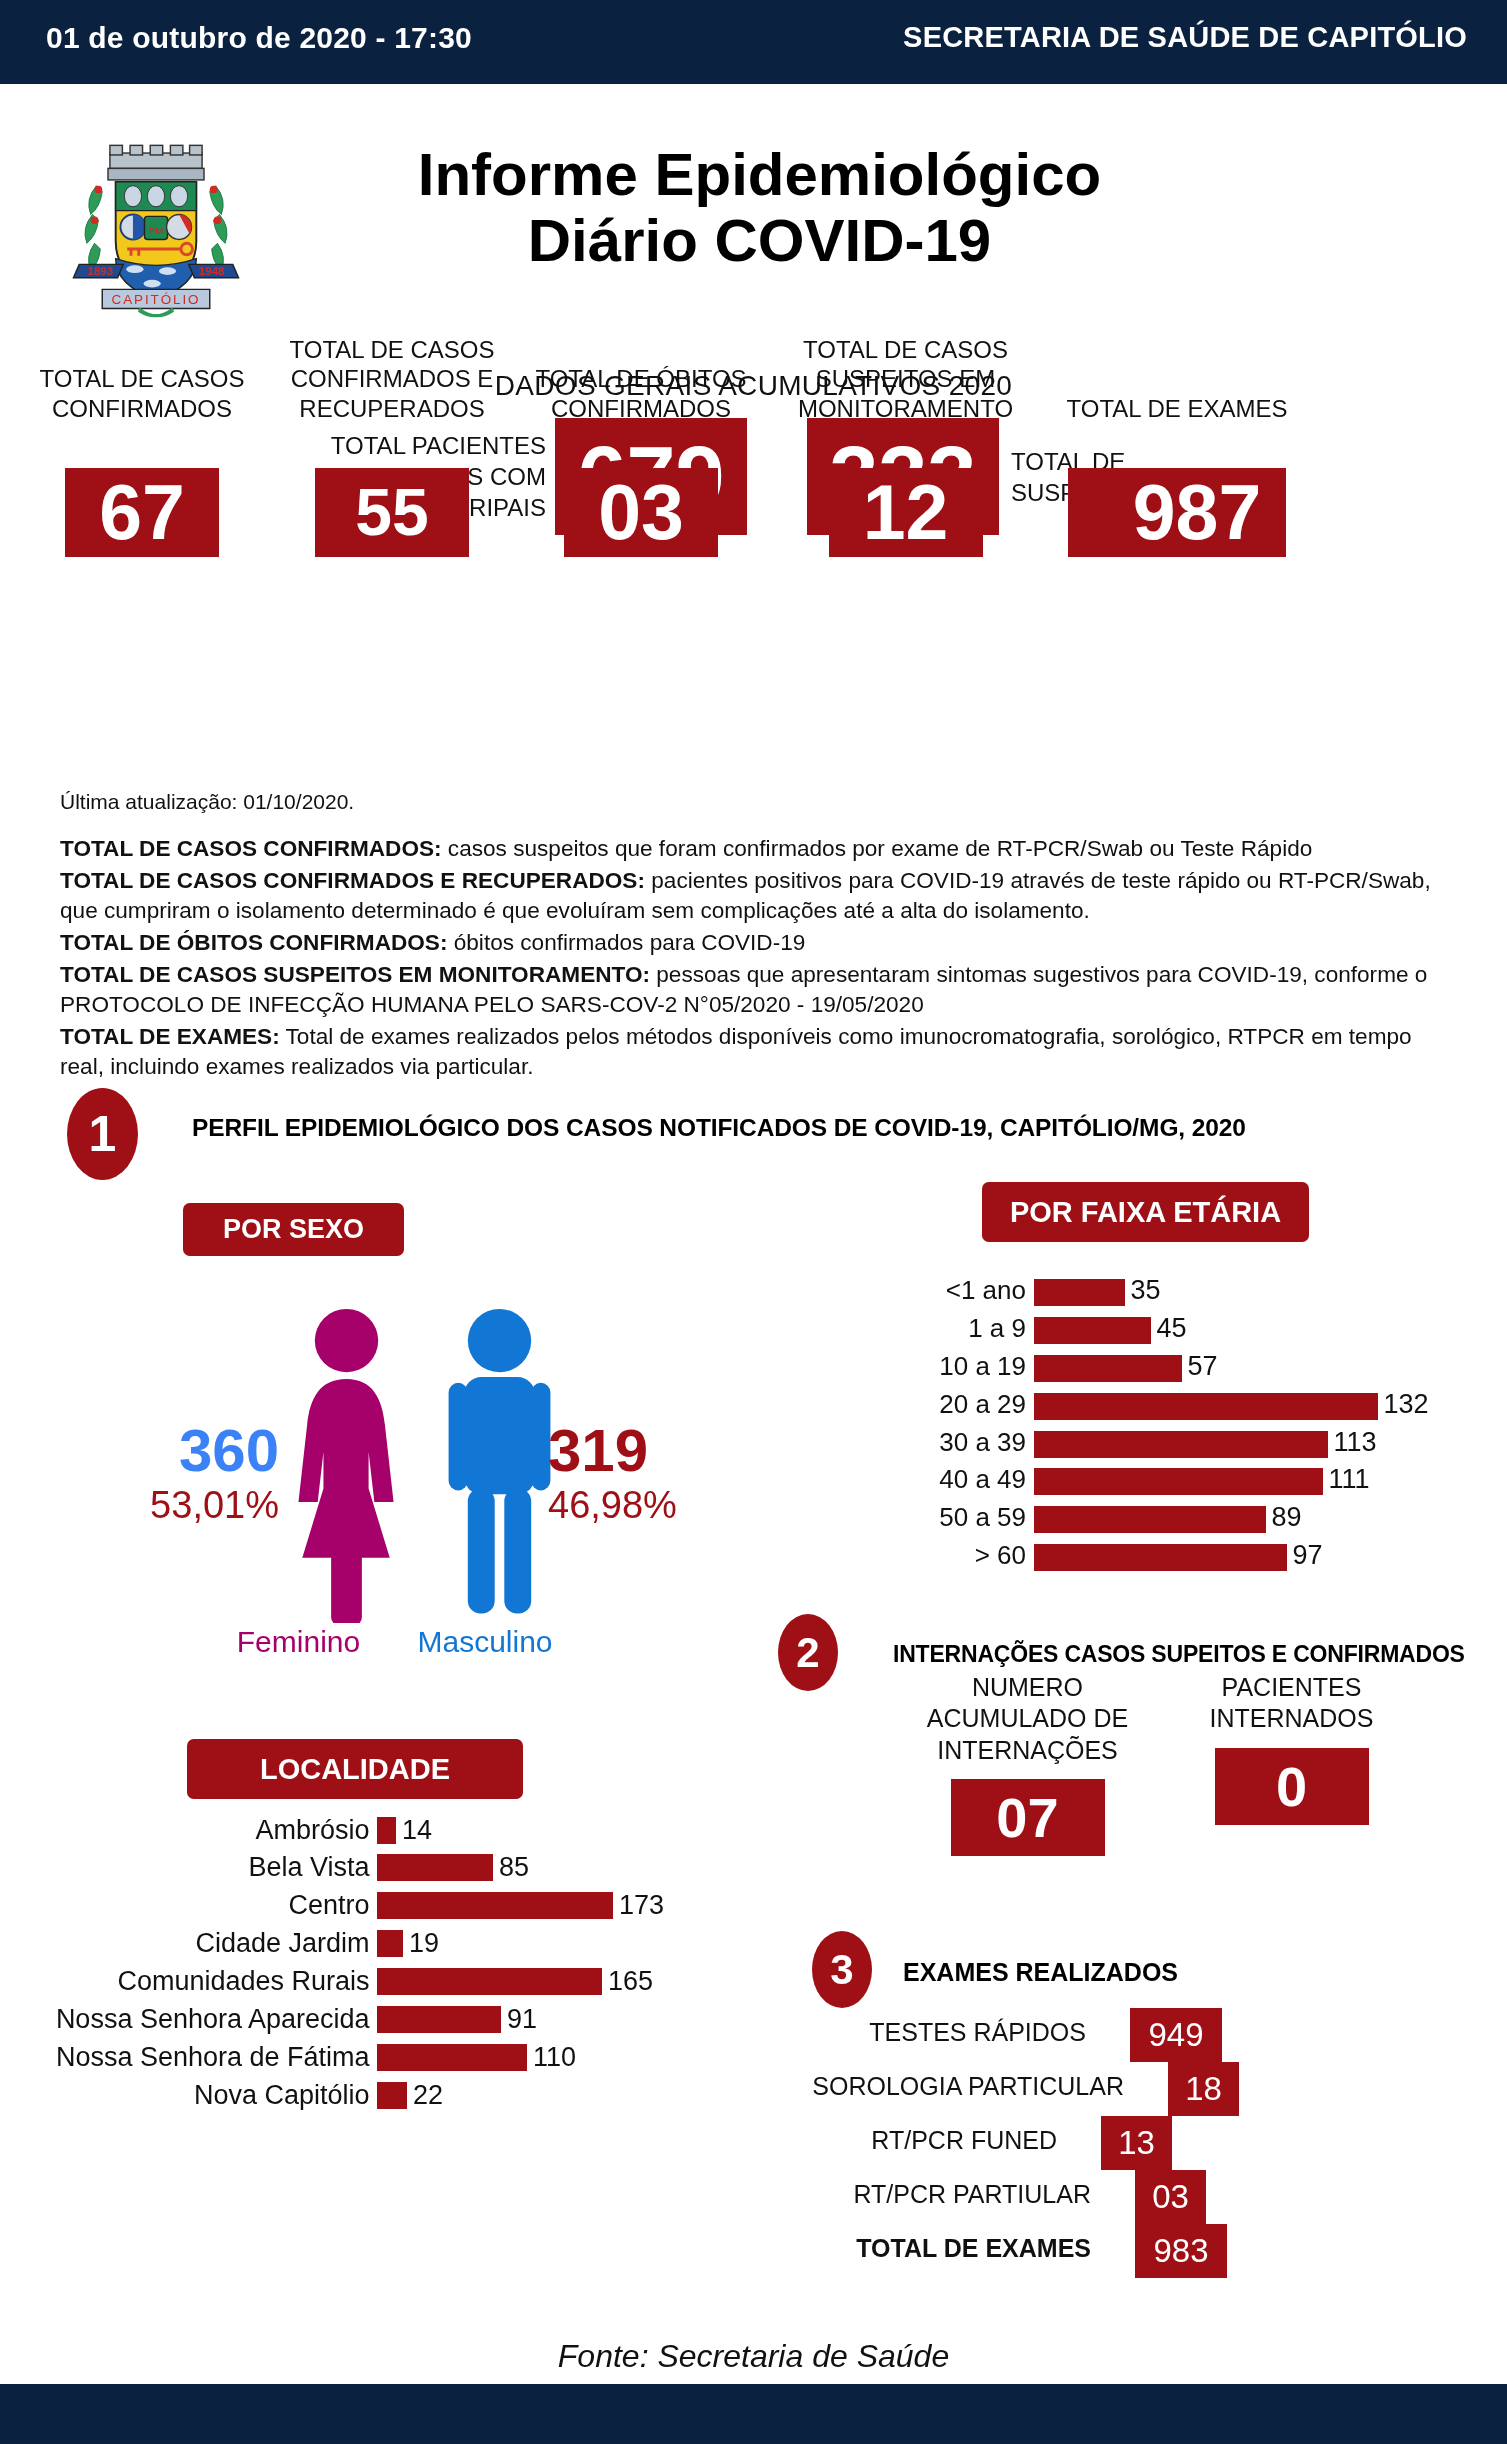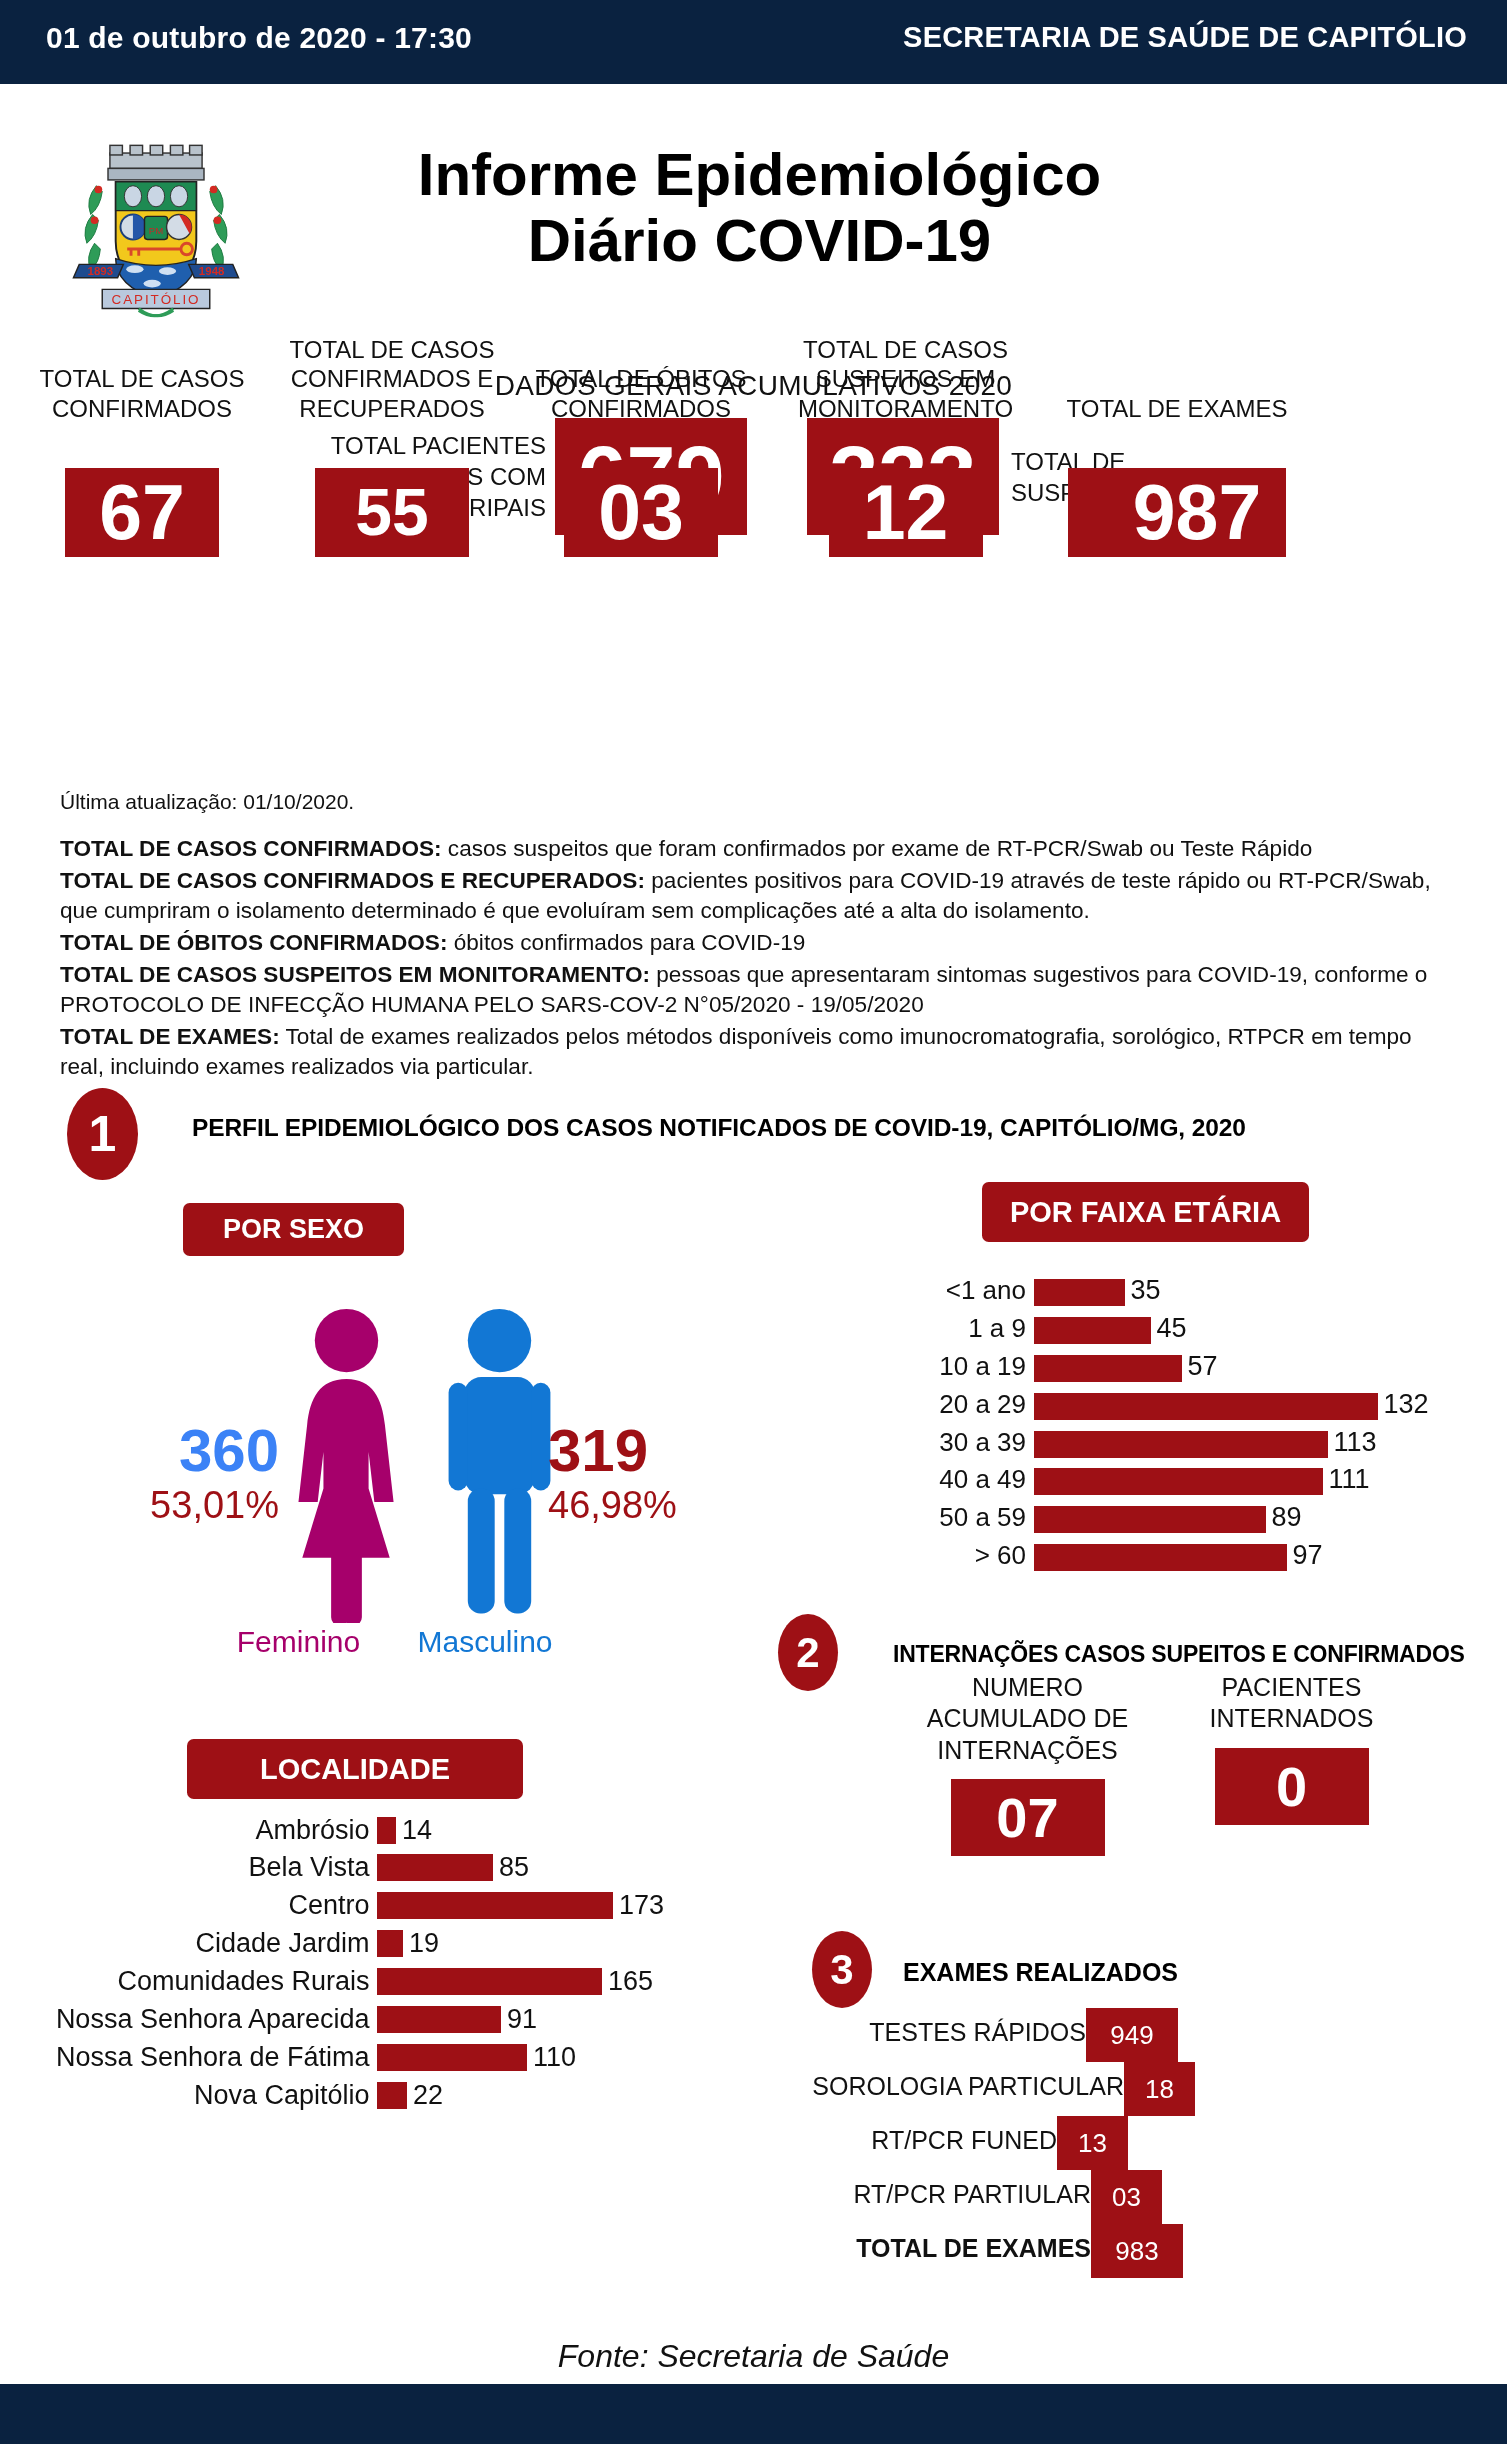--- a/index.html
+++ b/index.html
@@ -205,21 +205,21 @@
     font-size:25px;font-weight:bold;color:#000;
   }
   .exames{position:absolute;left:865px;top:2008px;width:634px;}
   .exames .erow{position:relative;height:54px;}
   .exames .elabel{
     position:absolute;top:9.6px;right:0;white-space:nowrap;
     font-size:25px;color:#111;text-align:right;
   }
   .exames .ebox{
     position:absolute;top:0;background:#9e1015;color:#fff;
-    text-align:center;font-size:26px;height:54px;line-height:54px;
+    text-align:center;font-size:33px;height:54px;line-height:54px;margin-left:44px;
   }
   .exames .erow.total .elabel{font-weight:bold;}
 </style>
 </head>
 <body>
 
 <div class="page">
 
   <div class="topbar">
     <div class="date">01 de outubro de 2020 - 17:30</div>

